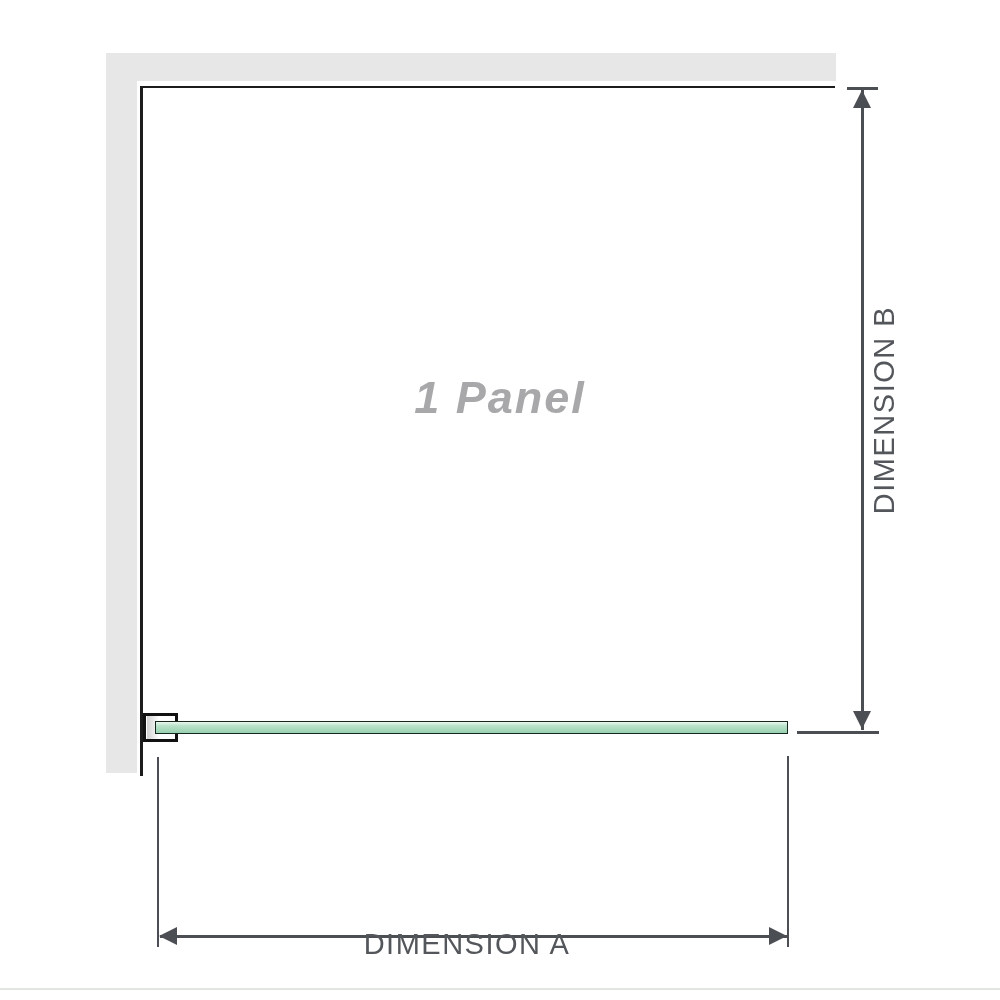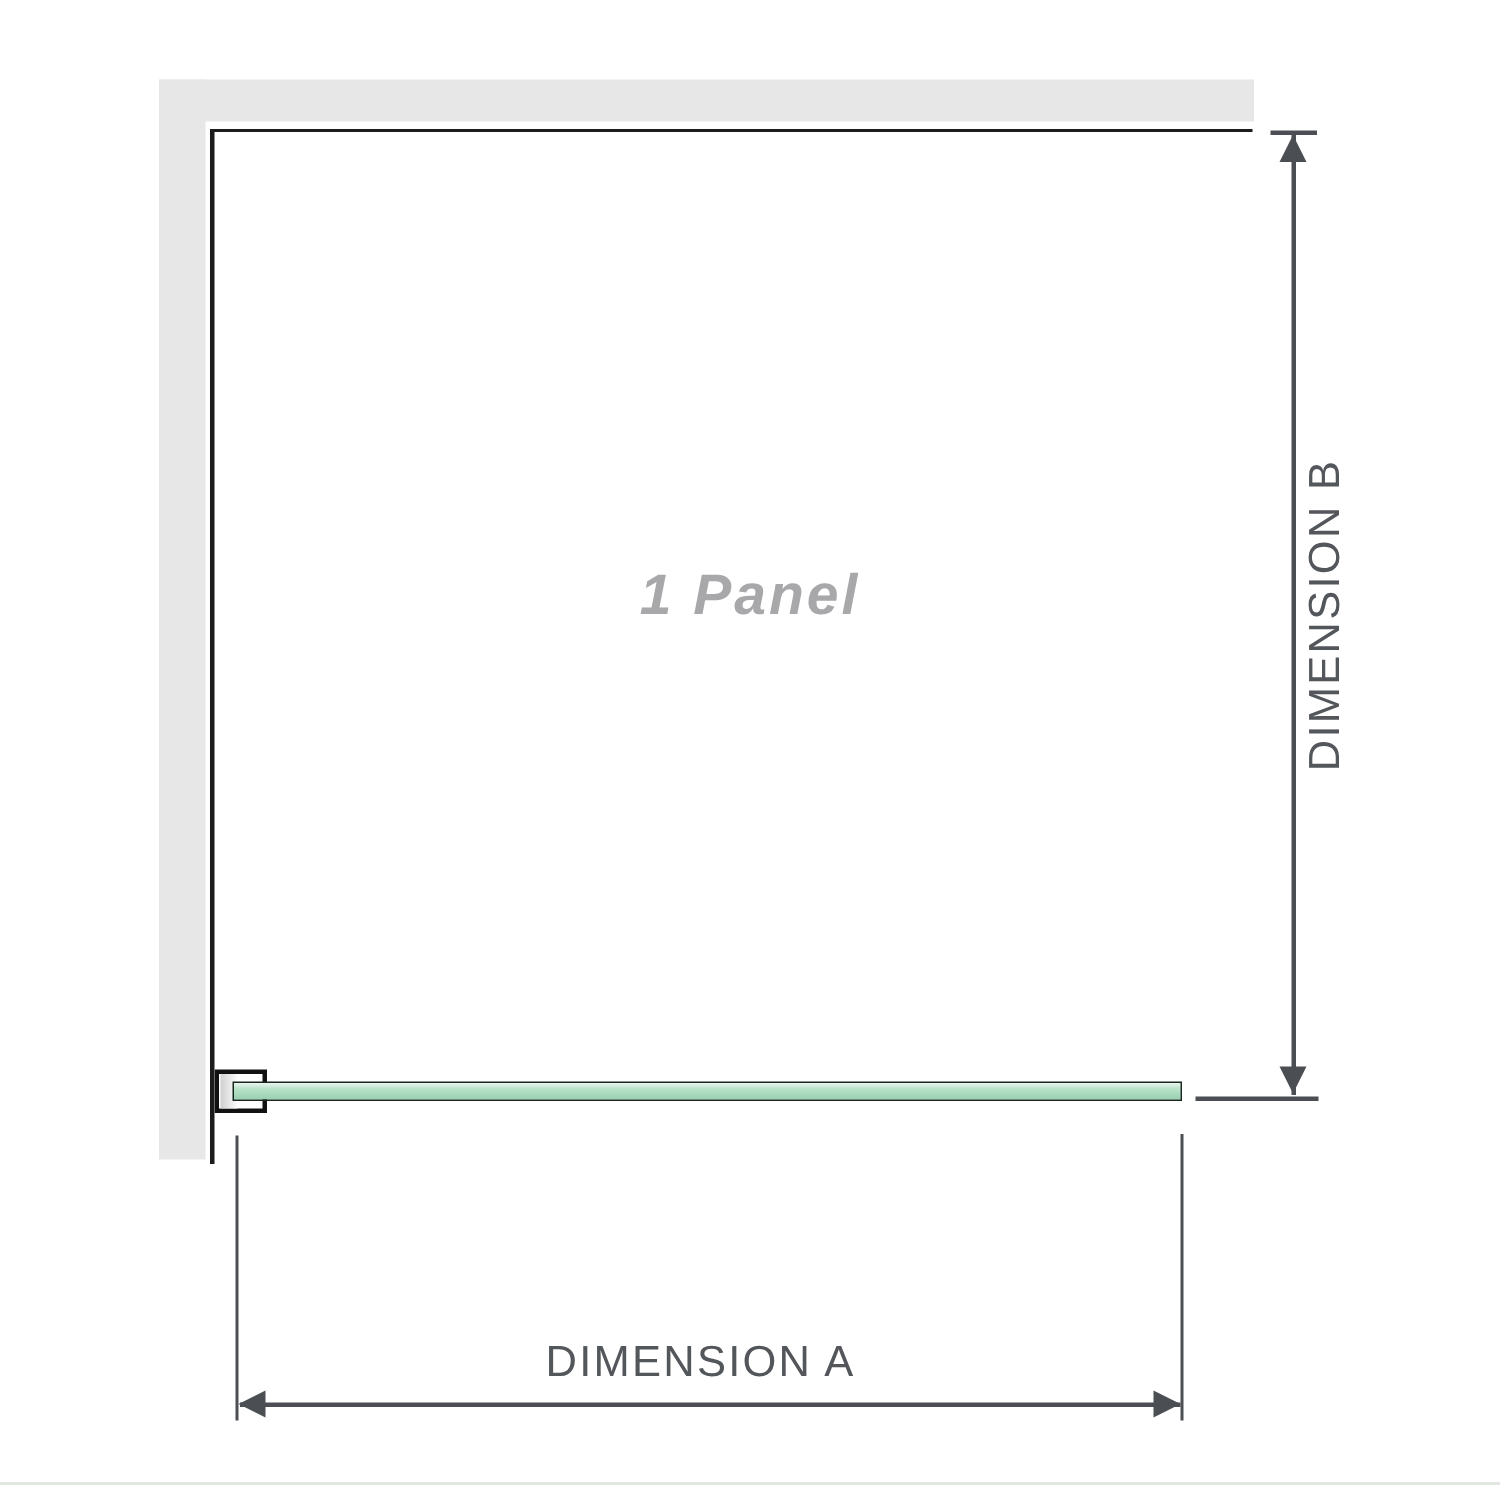--- a/index.html
+++ b/index.html
@@ -36,21 +36,21 @@
   .wall-left  { left: 106px; top: 53px; width: 31px; height: 720px; background: var(--wall); }
   .wall-top   { left: 106px; top: 53px; width: 730px; height: 28px; background: var(--wall); }
 
   
   .panel-top-border  { left: 140px; top: 85.5px; width: 695px; height: 2.5px; background: var(--panel-border); }
   .panel-left-border { left: 140px; top: 85.5px; width: 2.5px; height: 690px; background: var(--panel-border); }
 
   .panel-label {
     left: 500px; top: 398px;
     transform: translate(-50%, -50%);
-    font-size: 38px;
+    font-size: 45px;
     font-weight: bold;
     font-style: italic;
     color: var(--panel-label-text);
     letter-spacing: 2px;
     white-space: nowrap;
   }
 
   
   .bracket {
     left: 142.5px; top: 713px;
@@ -112,21 +112,21 @@
     border-right: 18px solid var(--dimension);
   }
   .dim-a-arrow-right {
     left: 769px; top: 926.5px;
     width: 0; height: 0;
     border-top: 9.5px solid transparent;
     border-bottom: 9.5px solid transparent;
     border-left: 18px solid var(--dimension);
   }
   .dim-a-label {
-    left: 467px; top: 892px;
+    left: 467px; top: 928px;
     transform: translateX(-50%);
     font-size: 29px;
     color: var(--label-text);
     letter-spacing: 1.5px;
     white-space: nowrap;
   }
 
   .bottom-rule { left: 0; top: 987.5px; width: 1000px; height: 2px; background: var(--bottom-rule); }
 </style>
 </head>

